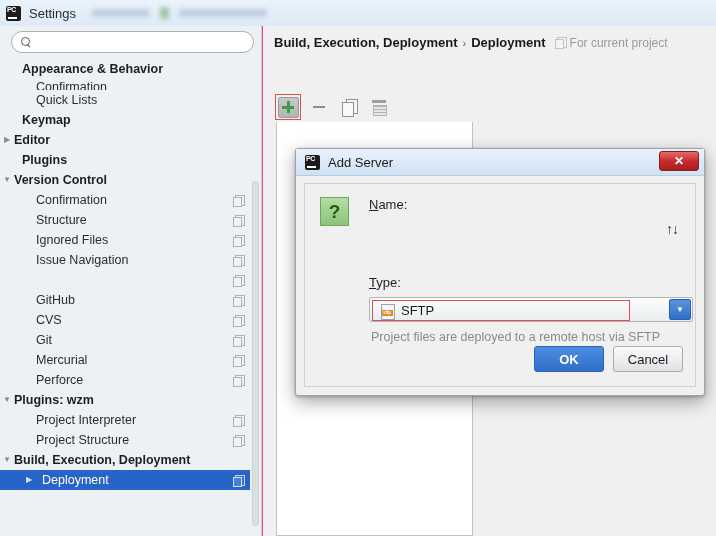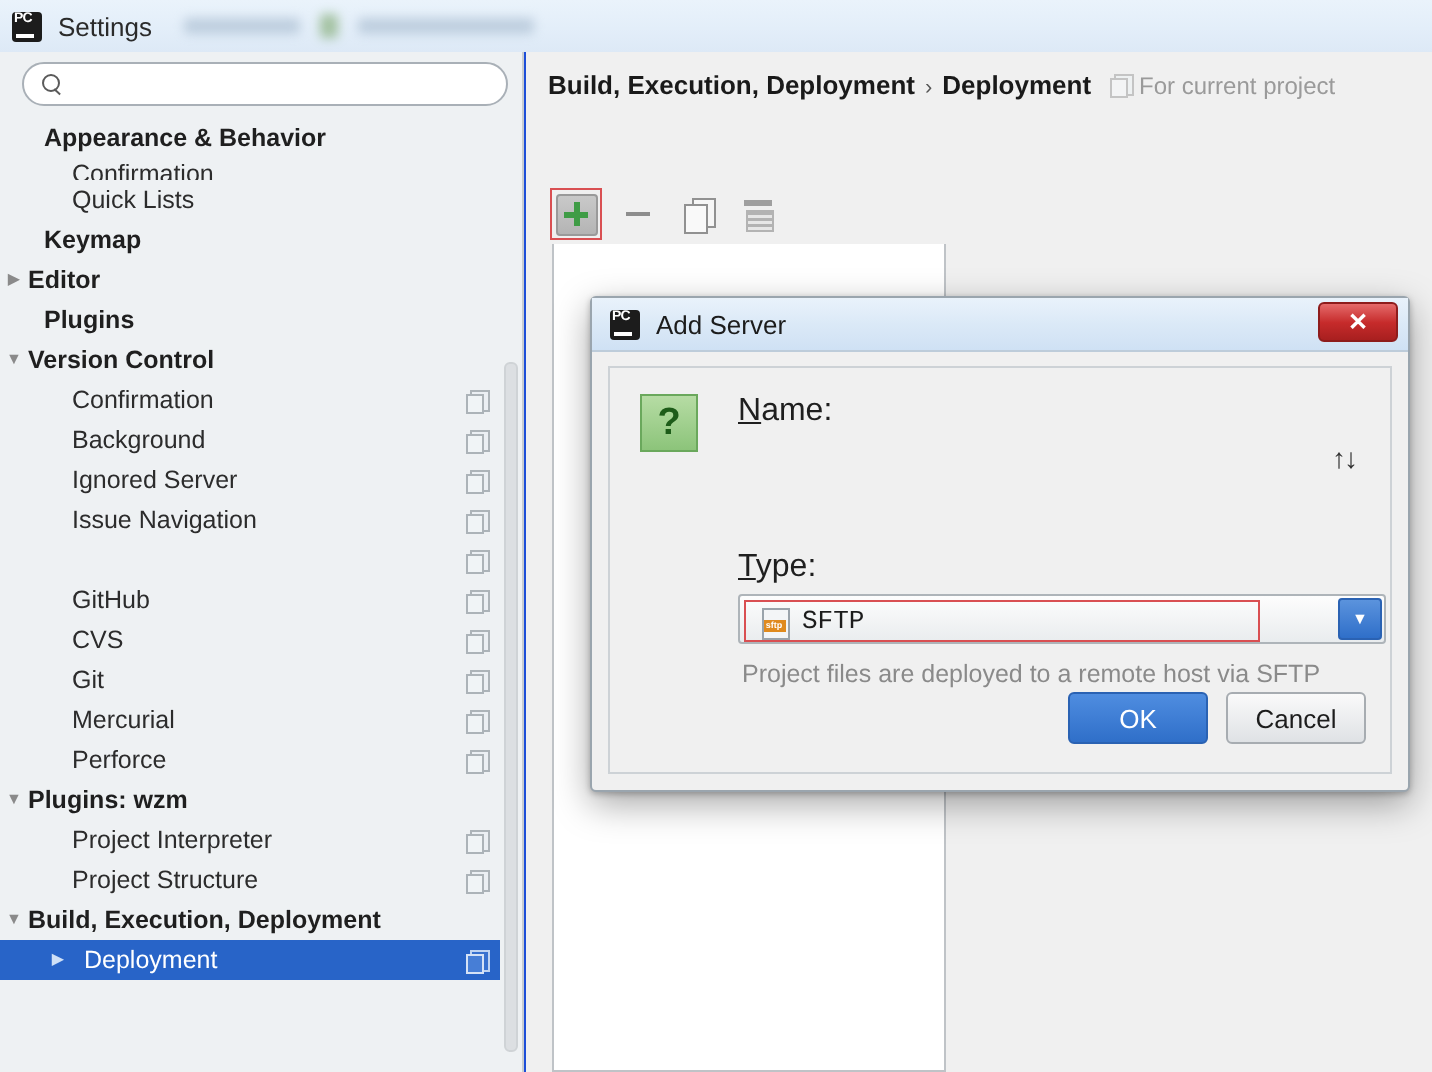--- a/index.html
+++ b/index.html
@@ -2,21 +2,21 @@
 <html><head>
 <meta charset="utf-8">
 <style>
   * { box-sizing: border-box; margin: 0; padding: 0; }
   html, body {
     width: 716px; height: 536px;
     overflow: hidden;
     font-family: "Liberation Sans", sans-serif;
     background: #f0f0f0;
   }
-  #root { position: relative; width: 716px; height: 536px; background: #1d4ed8; }
+  #root { position: relative; width: 716px; height: 536px; background: #ec4899; }
 
   
   .titlebar {
     position: absolute; left: 0; top: 0; width: 716px; height: 26px;
     background: linear-gradient(to bottom, #eaf3fb 0%, #e3eef9 55%, #dde9f6 100%);
     display: flex; align-items: center; padding-left: 6px;
   }
   .pc-icon {
     width: 15px; height: 15px; border-radius: 2px;
     background: #1c1c1c; position: relative; flex: 0 0 auto;
@@ -237,21 +237,21 @@
   }
   .q-icon {
     position: absolute; left: 15px; top: 13px; width: 29px; height: 29px;
     background: linear-gradient(to bottom,#b6dca4,#8cc47a);
     border: 1px solid #6aa85c;
     display: flex; align-items: center; justify-content: center;
     color: #1d5c19; font-size: 19px; font-weight: bold;
     font-family: "Liberation Sans", sans-serif;
   }
   .fld-label {
-    position: absolute; font-size: 16px; color: #1f1f1f;
+    position: absolute; font-size: 13px; color: #1f1f1f;
     font-family: "Liberation Sans", sans-serif;
   }
   .fld-label u { text-decoration: underline; }
   .name-label { left: 64px; top: 13px; }
   .type-label { left: 64px; top: 91px; }
 
   .name-input {
     position: absolute; left: 64px; top: 35px; width: 287px; height: 23px;
     background: #fff; border: 2px solid #4f9e45; border-radius: 2px;
     display: flex; align-items: center; padding-left: 6px;
@@ -282,21 +282,21 @@
     border: 1px solid #9aa3ab;
   }
   .sftp-ic::after {
     content: "sftp"; position: absolute; left: 0.5px; bottom: 2px;
     width: 11px; height: 6px; background: #e08a1e;
     font-size: 4.5px; color: #fff; text-align: center; line-height: 6px;
     font-family: "Liberation Sans", sans-serif; font-weight: bold;
   }
   .combo-val-text {
     font-size: 13px; color: #1c1c1c;
-    font-family: Liberation Mono, monospace;
+    font-family: Liberation Sans, sans-serif;
   }
   .combo-arrow {
     position: absolute; right: 1px; top: 1px; width: 22px; height: 21px;
     background: linear-gradient(to bottom,#5b93dd,#2f6fc9);
     border: 1px solid #2a62b3; border-radius: 2px;
     display: flex; align-items: center; justify-content: center;
     color: #fff; font-size: 8px;
   }
   .hint {
     position: absolute; left: 66px; top: 146px;
@@ -308,21 +308,21 @@
     position: absolute; right: 12px; bottom: 14px;
     display: flex; gap: 9px; align-items: center;
   }
   .btn {
     height: 26px; min-width: 70px; border-radius: 3px;
     display: flex; align-items: center; justify-content: center;
     font-size: 13px; font-family: "Liberation Sans", sans-serif;
   }
   .btn-ok {
     background: linear-gradient(to bottom,#4f8de0,#2f6fc9);
-    border: 1px solid #2a62b3; color: #fff; font-weight: normal;
+    border: 1px solid #2a62b3; color: #fff; font-weight: bold;
   }
   .btn-cancel {
     background: linear-gradient(to bottom,#fafafa,#dfe2e5);
     border: 1px solid #a7acb1; color: #1c1c1c;
   }
 </style>
 </head>
 <body>
 
 <div id="root">
@@ -371,25 +371,25 @@
         </div>
         <div class="trow cat">
           <span class="arrow">▼</span>
           <span class="lbl">Version Control</span>
         </div>
         <div class="trow child">
           <span class="lbl">Confirmation</span>
           <span class="copy-ic"></span>
         </div>
         <div class="trow child">
-          <span class="lbl">Background</span>
-          <span class="copy-ic"></span>
-        </div>
-        <div class="trow child">
-          <span class="lbl">Ignored Server</span>
+          <span class="lbl">Structure</span>
+          <span class="copy-ic"></span>
+        </div>
+        <div class="trow child">
+          <span class="lbl">Ignored Files</span>
           <span class="copy-ic"></span>
         </div>
         <div class="trow child">
           <span class="lbl">Issue Navigation</span>
           <span class="copy-ic"></span>
         </div>
         <div class="trow child">
           <span class="copy-ic"></span>
         </div>
         <div class="trow child">

